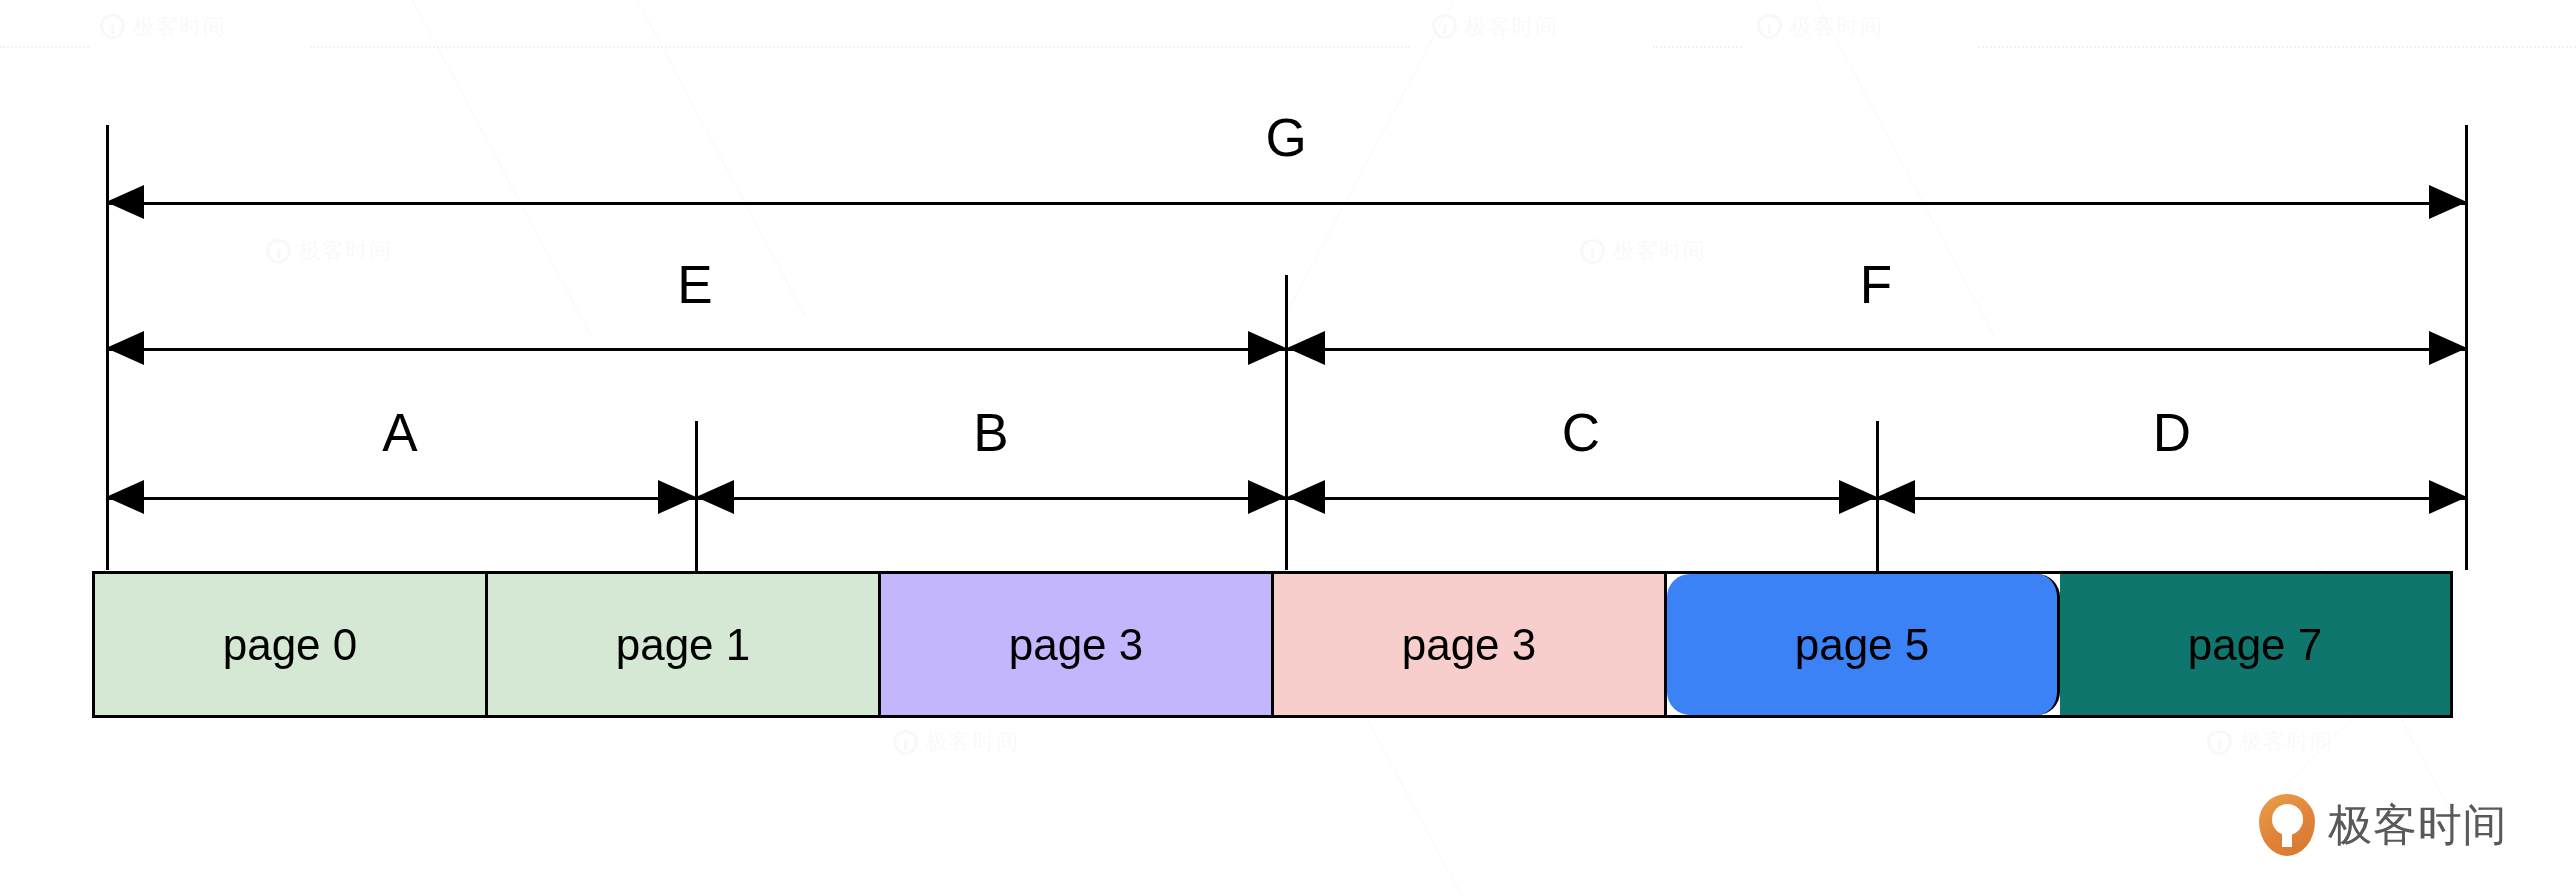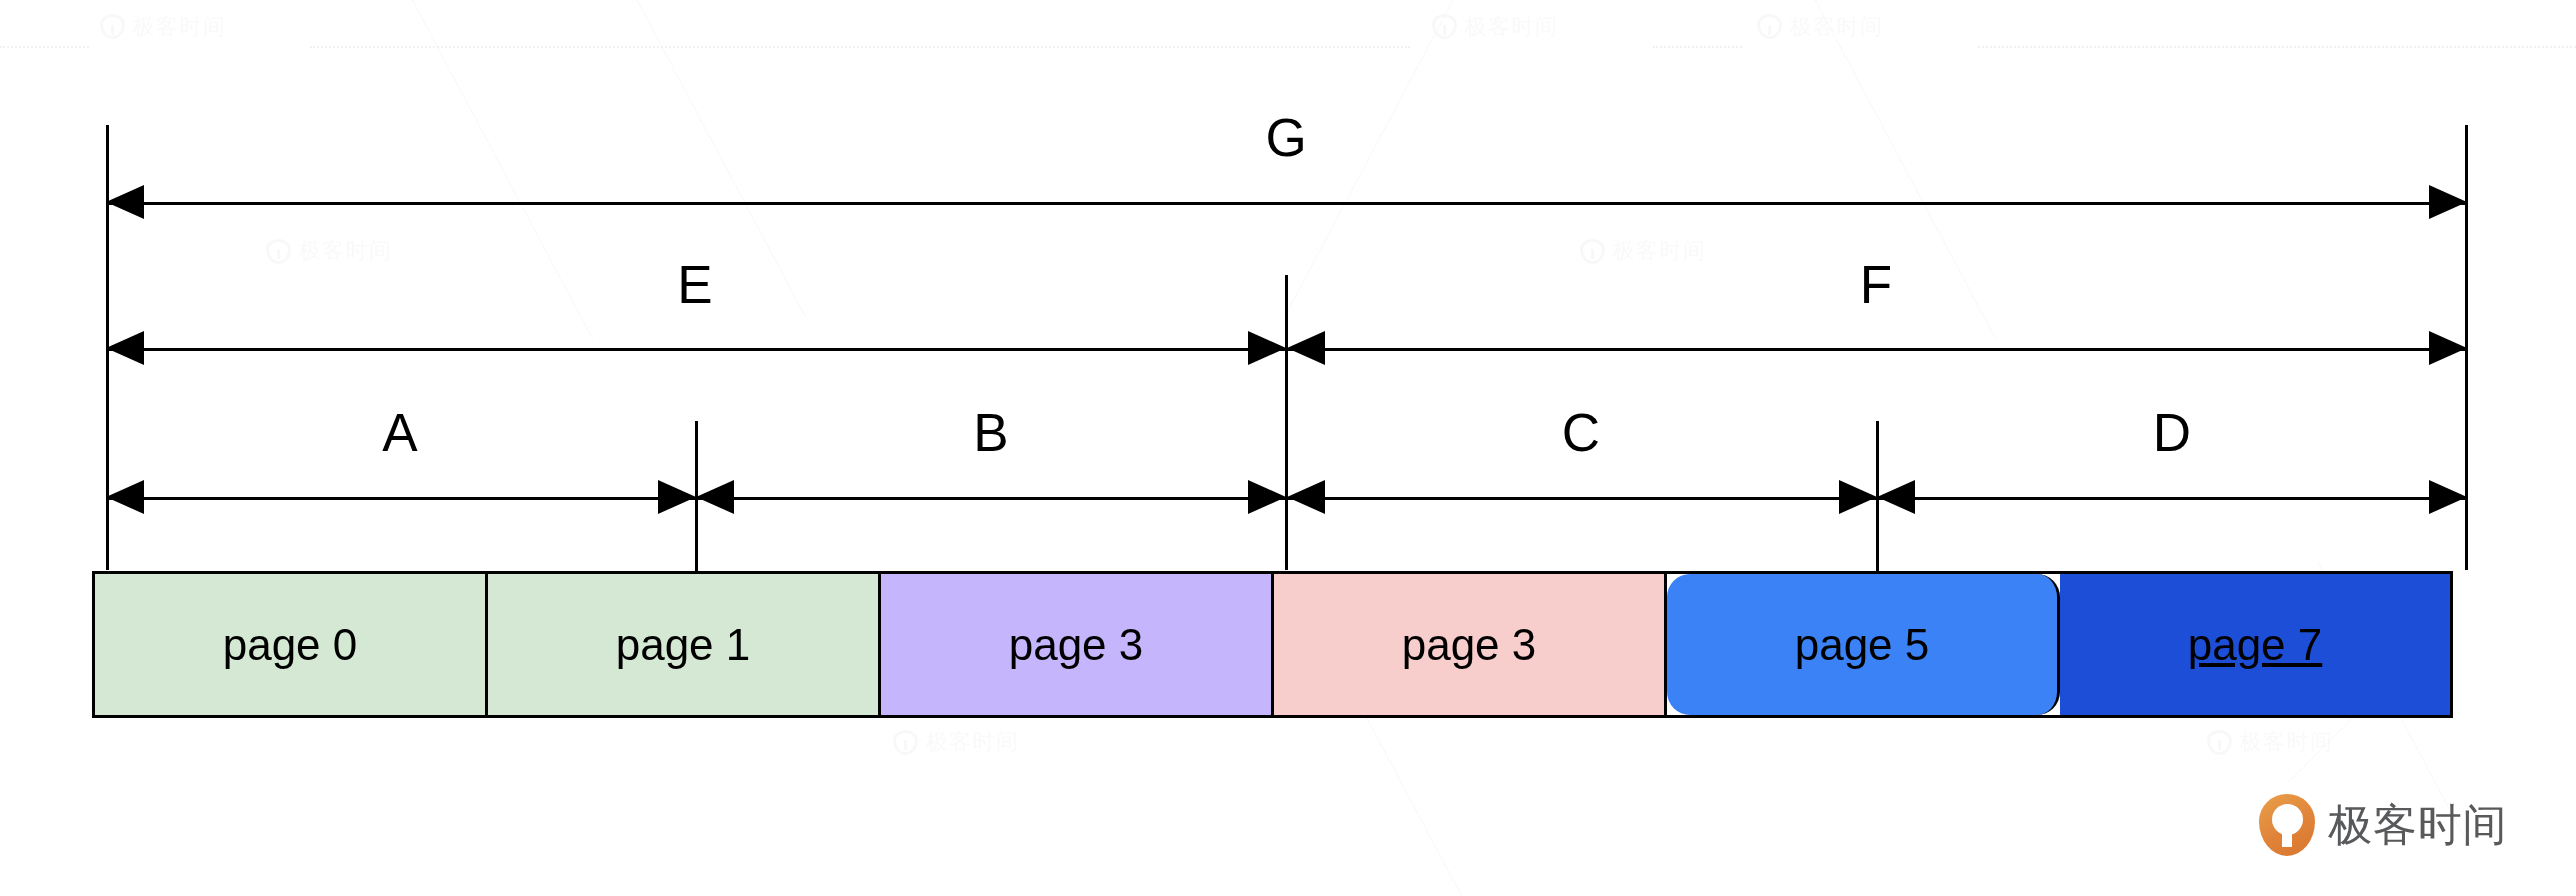--- a/index.html
+++ b/index.html
@@ -263,21 +263,21 @@
   <div class="hline" style="left:1877px; top:497px; width:590px;"></div>
   <div class="arrowhead left" style="left:1877px; top:480px;"></div>
   <div class="arrowhead right" style="left:2429px; top:480px;"></div>
 
   <div class="page-row" id="page-row">
       <div class="page-cell" style="background: rgb(213, 232, 212);">page 0</div>
       <div class="page-cell" style="background: rgb(213, 232, 212);">page 1</div>
       <div class="page-cell" style="background: #c4b5fd;">page 3</div>
       <div class="page-cell" style="background: rgb(248, 206, 204);">page 3</div>
       <div class="page-cell" style="background: #3b82f6; border-radius: 23px;">page 5</div>
-      <div class="page-cell" style="background: #1d4ed8; text-decoration: underline;">page 7</div>
+      <div class="page-cell" style="background: #0f766e;">page 7</div>
     </div>
 
   <div id="brand">
     <span class="brand-mark">
       <span class="blob"></span>
       <span class="inner"></span>
       <span class="stem"></span>
     </span>
     <span class="brand-text">极客时间</span>
   </div>

